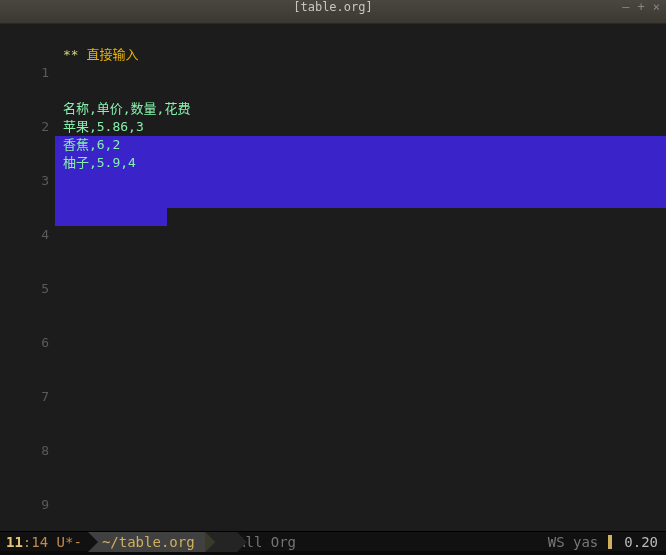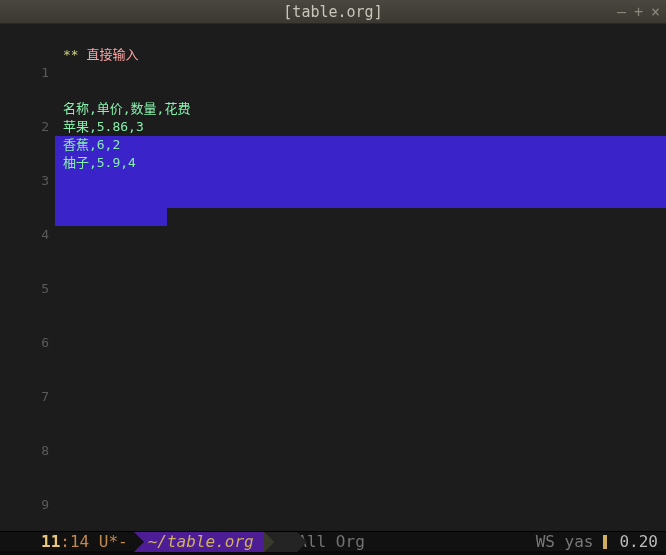--- a/index.html
+++ b/index.html
@@ -15,25 +15,25 @@
     width: 666px;
     height: 555px;
     display: flex;
     flex-direction: column;
   }
   .titlebar {
     height: 24px;
     background: linear-gradient(#4a4740, #3b3832);
     border-bottom: 1px solid #2a2822;
     display: flex;
-    align-items: center;
+    align-items: flex-start;
     justify-content: center;
     position: relative;
     color: #b0ada0;
-    font-size: 15px;
+    font-size: 12px;
   }
   .titlebar-title { color: #c8c6bb; }
   .window-controls {
     position: absolute;
     right: 6px;
     display: flex;
     gap: 8px;
     color: #8a887c;
   }
   .window-controls span { cursor: pointer; }
@@ -59,21 +59,21 @@
     line-height: 18px;
     color: #dcdccc;
     position: relative;
   }
   .line { white-space: pre; padding-left: 8px; height: 18px; }
   .directive { color: #c2894e; }
   .doc-title { color: #9fd8e0; font-weight: bold; }
   .h1-star { color: #d0bf8f; }
   .h1-text { color: #c9974f; font-weight: bold; }
   .h2-star { color: #d0d080; }
-  .h2-text { color: #fca5a5; }
+  .h2-text { color: #eab308; }
   .selection {
     position: absolute;
     left: 0; right: 0;
     background: #3a23c9;
     z-index: 0;
   }
   .sel-last {
     position: absolute;
     left: 0;
     background: #3a23c9;
@@ -85,45 +85,44 @@
     width: 1px; height: 15px;
     background: #e0e0e0;
     vertical-align: -2px;
     margin-left: 0px;
   }
   .modeline {
     height: 20px;
     background: #111111;
     display: flex;
     align-items: center;
-    font-size: 16px;
+    font-size: 14px;
     color: #666;
     border-top: 1px solid #000;
     position: relative;
-    padding-left: 35px;
   }
   .ml-left { color: #c2894e; padding: 0 6px; }
   .ml-pos b { color: #e8c77a; font-weight: bold; }
   .ml-arrow {
     position: relative;
     padding: 0 10px 0 14px;
     height: 20px;
     display: flex; align-items: center;
     color: #d0b060;
   }
   .ml-arrow::before {
     content: "";
     position: absolute;
     left: 0; top: 0;
     border-top: 10px solid transparent;
     border-bottom: 10px solid transparent;
     border-left: 10px solid #111;
     z-index: 2;
   }
-  .ml-arrow.bg1 { background: #4c1d95; font-style: italic; }
+  .ml-arrow.bg1 { background: #404040; }
   .ml-arrow.bg2 { background: #242424; color: #888; }
   .ml-arrow.bg1::before { border-left-color: #111; }
   .ml-arrow.bg2::before { border-left-color: #3a3a2a; }
   .ml-arrow::after {
     content: "";
     position: absolute;
     right: -10px; top: 0;
     border-top: 10px solid transparent;
     border-bottom: 10px solid transparent;
     border-left: 10px solid;

